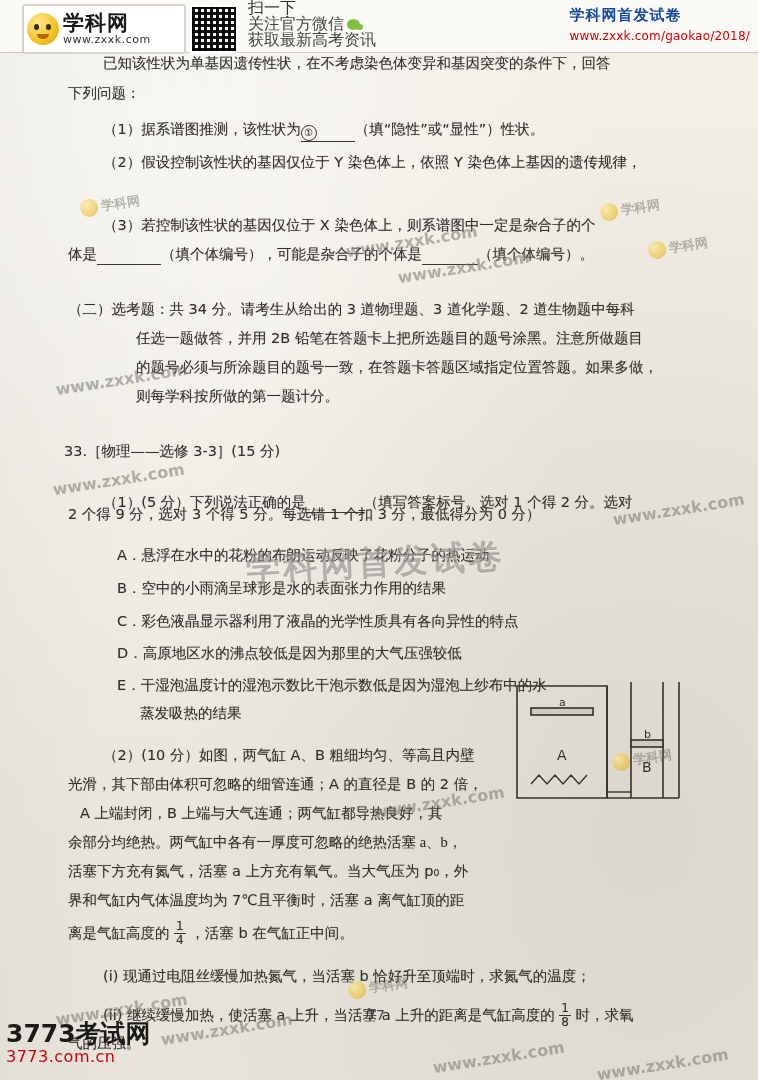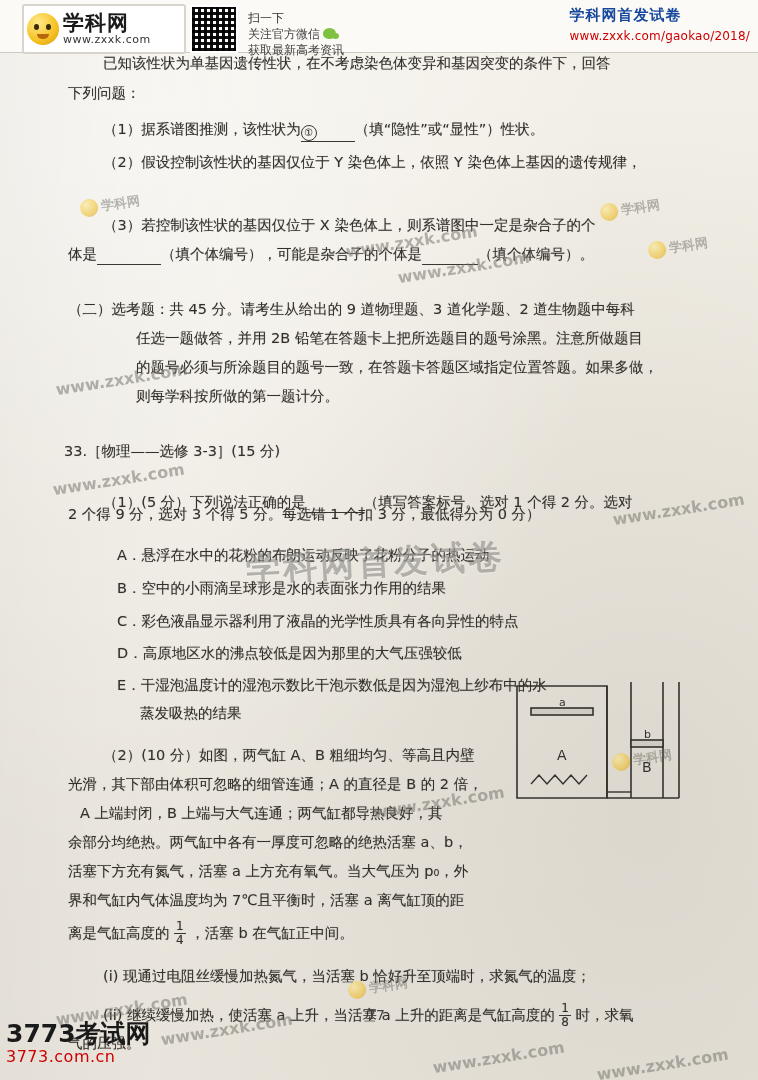--- a/index.html
+++ b/index.html
@@ -54,21 +54,21 @@
   .logo-url{font-size:11px;color:#333;letter-spacing:.5px;}
   #qr{
     position:absolute;left:190px;top:5px;width:44px;height:44px;
     background:
       repeating-linear-gradient(0deg,#111 0 3px,#fff 3px 6px),
       repeating-linear-gradient(90deg,#111 0 3px,rgba(255,255,255,0) 3px 6px);
     background-blend-mode:multiply;
     border:2px solid #fff;
   }
   #scan-text{
-    position:absolute;left:248px;top:10px;font-size:12px;color:#333;line-height:16px;
+    position:absolute;left:248px;top:0;font-size:16px;color:#333;line-height:16px;
   }
   #scan-text .l2{color:#444;}
   #wechat-dot{
     display:inline-block;width:13px;height:11px;border-radius:50% 50% 45% 45%;
     background:#7fc241;vertical-align:-1px;margin-left:3px;position:relative;
   }
   #wechat-dot:after{content:"";position:absolute;right:-3px;bottom:0;width:7px;height:6px;border-radius:50%;background:#7fc241;}
   #hdr-right{
     position:absolute;right:8px;top:6px;text-align:left;
   }
@@ -179,42 +179,42 @@
       （1）据系谱图推测，该性状为<span class="blank" style="width:54px;"><span class="circnum">①</span></span>（填“隐性”或“显性”）性状。
     </p>
     <p class="line txt" style="left:103px;top:101px;">（2）假设控制该性状的基因仅位于 Y 染色体上，依照 Y 染色体上基因的遗传规律，</p>
     <p class="line txt" style="left:103px;top:164px;">
       （3）若控制该性状的基因仅位于 X 染色体上，则系谱图中一定是杂合子的个
     </p>
     <p class="line txt" style="left:68px;top:193px;">
       体是<span class="blank" style="width:64px;">&nbsp;</span>（填个体编号），可能是杂合子的个体是<span class="blank" style="width:56px;">&nbsp;</span>（填个体编号）。
     </p>
 
-    <p class="line txt" style="left:68px;top:248px;">（二）选考题：共 45 分。请考生从给出的 9 道物理题、3 道化学题、2 道生物题中每科</p>
+    <p class="line txt" style="left:68px;top:248px;">（二）选考题：共 34 分。请考生从给出的 3 道物理题、3 道化学题、2 道生物题中每科</p>
     <p class="line txt" style="left:136px;top:277px;">任选一题做答，并用 2B 铅笔在答题卡上把所选题目的题号涂黑。注意所做题目</p>
     <p class="line txt" style="left:136px;top:306px;">的题号必须与所涂题目的题号一致，在答题卡答题区域指定位置答题。如果多做，</p>
     <p class="line txt" style="left:136px;top:335px;">则每学科按所做的第一题计分。</p>
 
     <p class="line txt" style="left:64px;top:390px;">33.［物理——选修 3-3］(15 分)</p>
     <p class="line txt" style="left:103px;top:424px;margin-top:17px;">
       （1）(5 分）下列说法正确的是<span class="blank" style="width:58px;">&nbsp;</span>（填写答案标号。选对 1 个得 2 分。选对
     </p>
     <p class="line txt" style="left:68px;top:453px;">2 个得 9 分，选对 3 个得 5 分。每选错 1 个扣 3 分，最低得分为 0 分）</p>
 
     <p class="line txt" style="left:117px;top:494px;">A．悬浮在水中的花粉的布朗运动反映了花粉分子的热运动</p>
     <p class="line txt" style="left:117px;top:527px;">B．空中的小雨滴呈球形是水的表面张力作用的结果</p>
     <p class="line txt" style="left:117px;top:560px;">C．彩色液晶显示器利用了液晶的光学性质具有各向异性的特点</p>
     <p class="line txt" style="left:117px;top:592px;">D．高原地区水的沸点较低是因为那里的大气压强较低</p>
     <p class="line txt" style="left:117px;top:624px;">E．干湿泡温度计的湿泡示数比干泡示数低是因为湿泡上纱布中的水</p>
     <p class="line txt" style="left:140px;top:652px;">蒸发吸热的结果</p>
 
     <p class="line txt" style="left:103px;top:694px;">（2）(10 分）如图，两气缸 A、B 粗细均匀、等高且内壁</p>
     <p class="line txt" style="left:68px;top:723px;">光滑，其下部由体积可忽略的细管连通；A 的直径是 B 的 2 倍，</p>
     <p class="line txt" style="left:68px;top:752px;margin-left:12px;">A 上端封闭，B 上端与大气连通；两气缸都导热良好，其</p>
-    <p class="line txt" style="left:68px;top:781px;">余部分均绝热。两气缸中各有一厚度可忽略的绝热活塞 a、b，</p>
+    <p class="line txt" style="left:68px;top:781px;font-family:Liberation Serif, serif;">余部分均绝热。两气缸中各有一厚度可忽略的绝热活塞 a、b，</p>
     <p class="line txt" style="left:68px;top:810px;">活塞下方充有氮气，活塞 a 上方充有氧气。当大气压为 p₀，外</p>
     <p class="line txt" style="left:68px;top:839px;">界和气缸内气体温度均为 7℃且平衡时，活塞 a 离气缸顶的距</p>
     <p class="line txt" style="left:68px;top:868px;">
       离是气缸高度的 <span class="frac"><span class="n">1</span><span class="d">4</span></span> ，活塞 b 在气缸正中间。
     </p>
 
     <p class="line txt" style="left:103px;top:915px;">(i) 现通过电阻丝缓慢加热氮气，当活塞 b 恰好升至顶端时，求氮气的温度；</p>
     <p class="line txt" style="left:103px;top:950px;">
       (ii) 继续缓慢加热，使活塞 a 上升，当活塞 a 上升的距离是气缸高度的 <span class="frac"><span class="n">1</span><span class="d">8</span></span> 时，求氧
     </p>

